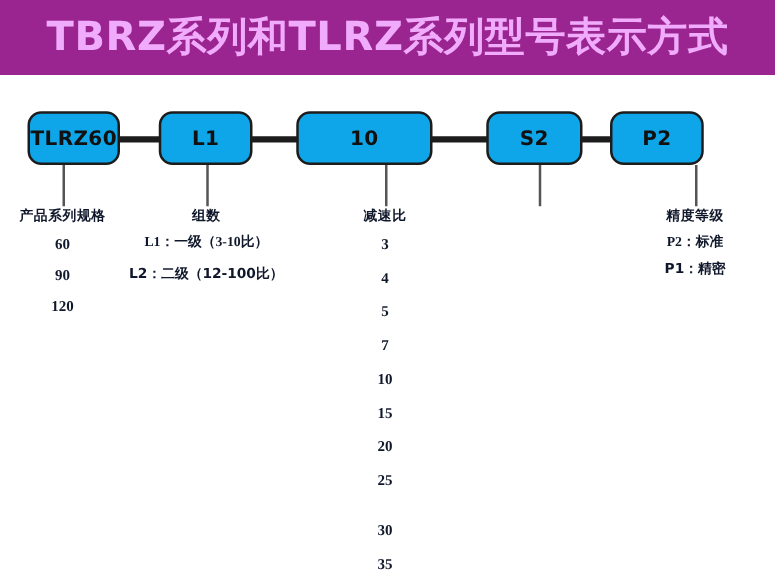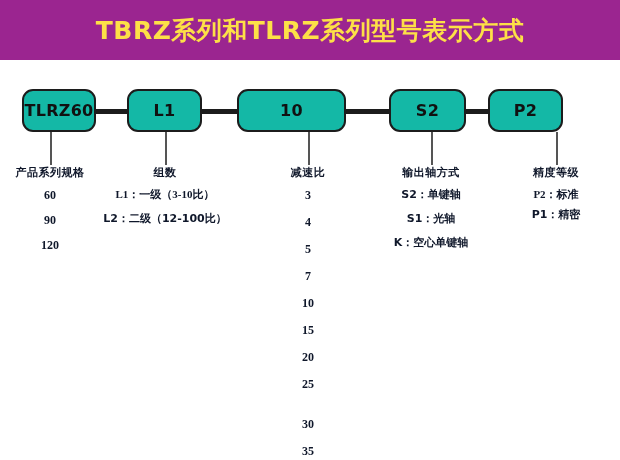--- a/index.html
+++ b/index.html
@@ -22,22 +22,22 @@
     left: 0;
     top: 0;
     width: 620px;
     height: 60px;
     background: #9B2590;
     display: flex;
     align-items: center;
     justify-content: center;
   }
   .banner-title {
-    color: #fde047;
-    font-size: 25px;
+    color: #f0abfc;
+    font-size: 32px;
     font-weight: bold;
     letter-spacing: 0.5px;
     white-space: nowrap;
     font-family: "DejaVu Sans", "Liberation Sans", sans-serif;
   }
 
   
   .diagram {
     position: absolute;
     left: 0;
@@ -45,21 +45,21 @@
     width: 620px;
     height: 400px;
   }
 
   
   .box {
     position: absolute;
     box-sizing: border-box;
     border: 2.5px solid #1c1c1c;
     border-radius: 11px;
-    background: #14b8a6;
+    background: #0ea5e9;
     display: flex;
     align-items: center;
     justify-content: center;
     font-size: 16px;
     font-weight: bold;
     color: #111111;
     letter-spacing: 0.3px;
   }
 
   
@@ -152,26 +152,20 @@
     <div class="col-item num" style="margin-bottom:15px;">10</div>
     <div class="col-item num" style="margin-bottom:15px;">15</div>
     <div class="col-item num" style="margin-bottom:15px;">20</div>
     <div class="col-item num" style="margin-bottom:28px;">25</div>
     <div class="col-item num" style="margin-bottom:15px;">30</div>
     <div class="col-item num" style="margin-bottom:15px;">35</div>
     <div class="col-item num" style="margin-bottom:14px;">40</div>
 
   </div>
 
-  <div class="col" style="left:371px; top:105px; width:120px;">
-    <div class="col-head">输出轴方式</div>
-    <div class="col-item" style="margin-bottom:13px;">S2：单键轴</div>
-    <div class="col-item" style="margin-bottom:13px;">S1：光轴</div>
-    <div class="col-item">K：空心单键轴</div>
-  </div>
 
   <div class="col" style="left:506px; top:105px; width:100px;">
     <div class="col-head">精度等级</div>
     <div class="col-item" style="margin-bottom:9px;font-family:Liberation Serif, serif;">P2：标准</div>
     <div class="col-item">P1：精密</div>
   </div>
 
 </div>
 
 </body></html>

